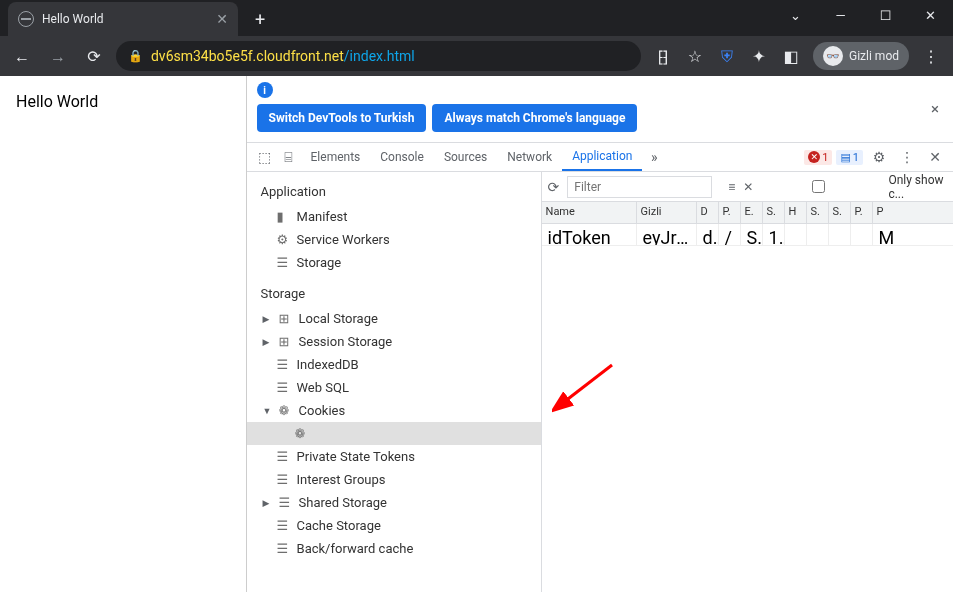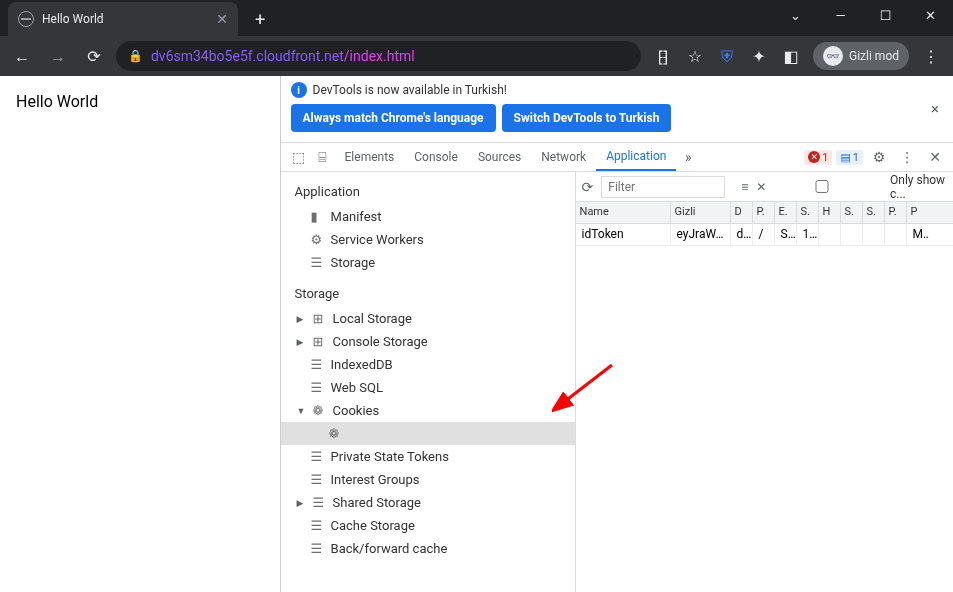--- a/index.html
+++ b/index.html
@@ -10,22 +10,22 @@
 .tab .favicon::before{content:"";position:absolute;left:2px;right:2px;top:6px;height:1.5px;background:#9aa0a6}
 .tab .close{margin-left:auto;color:#9aa0a6;font-size:14px}
 .newtab{width:28px;height:28px;color:#e8eaed;display:flex;align-items:center;justify-content:center;font-size:18px;margin-left:8px;margin-bottom:3px}
 .winctrl{margin-left:auto;display:flex;height:100%;margin-bottom:3px}
 .winctrl div{width:45px;display:flex;align-items:center;justify-content:center;color:#e8eaed;font-size:13px}
 .toolbar{height:40px;background:#35363a;display:flex;align-items:center;padding:0 8px;gap:8px}
 .navbtn{width:28px;height:28px;display:flex;align-items:center;justify-content:center;color:#9aa0a6;border-radius:50%}
 .navbtn.active{color:#e8eaed}
 .urlbar{flex:1;height:30px;background:#202124;border-radius:15px;display:flex;align-items:center;padding:0 12px;color:#9aa0a6;font-size:14px;gap:8px}
 .urlbar .lock{font-size:12px}
-.urlbar .url{color:#8b5cf6}
-.urlbar .path{color:#d946ef}
+.urlbar .url{color:#fde047}
+.urlbar .path{color:#0ea5e9}
 .rticons{display:flex;gap:12px;align-items:center;padding:0 4px}
 .rticon{width:20px;height:20px;display:flex;align-items:center;justify-content:center;color:#e8eaed}
 .profile{display:flex;align-items:center;gap:6px;background:#5f6368;border-radius:14px;padding:4px 10px;color:#e8eaed;font-size:12px}
 .incog{width:20px;height:20px;background:#e8eaed;border-radius:50%;display:flex;align-items:center;justify-content:center;color:#5f6368;font-size:11px}
 .content{display:flex;height:516px}
 .page{width:332px;padding:16px;font-family:"Times New Roman",serif;font-size:16px;color:#000;border-right:1px solid #cdcdcd}
 .devtools{flex:1;display:flex;flex-direction:column;background:#fff}
 .banner{padding:6px 10px;font-size:12px;color:#333;display:flex;align-items:center;gap:6px;position:relative}
 .banner .info{width:16px;height:16px;background:#1a73e8;border-radius:50%;color:#fff;display:flex;align-items:center;justify-content:center;font-size:10px;font-weight:bold}
 .banner .closex{position:absolute;right:14px;top:24px;color:#5f6368;font-size:15px}
@@ -43,26 +43,26 @@
 .main{flex:1;display:flex;overflow:hidden}
 .sidebar{width:295px;border-right:1px solid #dadce0;overflow-y:auto;font-size:13px;color:#333;padding-bottom:10px}
 .section{padding:12px 14px 6px;color:#333;font-size:13px}
 .item{padding:4px 0 4px 30px;display:flex;align-items:center;gap:6px;cursor:pointer}
 .item.sub2{padding-left:48px}
 .item.selected{background:#e0e0e0}
 .item .arrow{width:10px;color:#5f6368;font-size:9px;margin-left:-14px}
 .iicon{width:14px;color:#6e6e6e;font-size:13px}
 .right{flex:1;display:flex;flex-direction:column;font-size:12px}
 .filterbar{height:30px;border-bottom:1px solid #dadce0;display:flex;align-items:center;padding:0 6px;gap:8px}
-.filterbar input{border:1px solid #dadce0;padding:3px 6px;font-size:12px;width:124px}
+.filterbar input{border:1px solid #dadce0;padding:3px 6px;font-size:12px;width:145px}
 .filterbar .sp{flex:1}
 .thead{height:22px;border-bottom:1px solid #dadce0;display:flex;background:#f1f3f4;font-size:11px;color:#333}
 .th{border-right:1px solid #dadce0;padding:3px 4px;overflow:hidden;white-space:nowrap}
 .tbody{flex:1}
-.trow{height:22px;display:flex;border-bottom:1px solid #eee;font-size:12px}
+.trow{height:22px;display:flex;border-bottom:1px solid #eee;font-size:18px}
 .td{border-right:1px solid #eee;padding:3px 6px;overflow:hidden;white-space:nowrap;text-overflow:ellipsis}
 .c-name{width:95px}.c-val{width:60px}.c-s{width:22px}
 .arrow-annot{position:absolute;left:552px;top:360px;pointer-events:none}
 </style>
 </head>
 <body>
 
 <div class="titlebar">
   <div class="tab">
     <span class="favicon"></span>
@@ -100,26 +100,25 @@
   </div>
 </div>
 
 <div class="content">
   <div class="page">
     <span>Hello World</span>
   </div>
   <div class="devtools">
     <div class="banner">
       <span class="info">i</span>
-      <span>DevTools is now available in Turkish!</span>
       <span class="closex">×</span>
     </div>
     <div class="btnrow">
+      <button class="bluebtn">Switch DevTools to Turkish</button>
       <button class="bluebtn">Always match Chrome's language</button>
-      <button class="bluebtn">Switch DevTools to Turkish</button>
     </div>
     <div class="tabbar">
       <span class="tbicon">⬚</span>
       <span class="tbicon">⌸</span>
       <span class="dtab">Elements</span>
       <span class="dtab">Console</span>
       <span class="dtab">Sources</span>
       <span class="dtab">Network</span>
       <span class="dtab active">Application</span>
       <span class="tbicon">»</span>
@@ -155,21 +154,21 @@
 
         <div class="section">Storage</div>
         <div class="item">
             <span class="arrow">▶</span>
             <span class="iicon">⊞</span>
             <span>Local Storage</span>
           </div>
         <div class="item">
             <span class="arrow">▶</span>
             <span class="iicon">⊞</span>
-            <span>Console Storage</span>
+            <span>Session Storage</span>
           </div>
         <div class="item">
             <span class="iicon">☰</span>
             <span>IndexedDB</span>
           </div>
         <div class="item">
             <span class="iicon">☰</span>
             <span>Web SQL</span>
           </div>
         <div class="item">
@@ -204,21 +203,21 @@
           </div>
 
       </div>
       <div class="right">
         <div class="filterbar">
           <span style="font-size:14px;color:#5f6368">⟳</span>
           <input placeholder="Filter" style="">
           <span class="sp"></span>
           <span style="color:#5f6368">≡</span>
           <span style="color:#5f6368">✕</span>
-          <label style="display:flex;align-items:center;gap:20px;color:#333">
+          <label style="display:flex;align-items:center;gap:12px;color:#333">
               <input type="checkbox" style="">
               <span>Only show c...</span>
             </label>
         </div>
         <div class="thead">
           <div class="th c-name">Name</div>
           <div class="th c-val">Gizli</div>
           <div class="th c-s">D</div>
           <div class="th c-s">P.</div>
           <div class="th c-s">E.</div>

